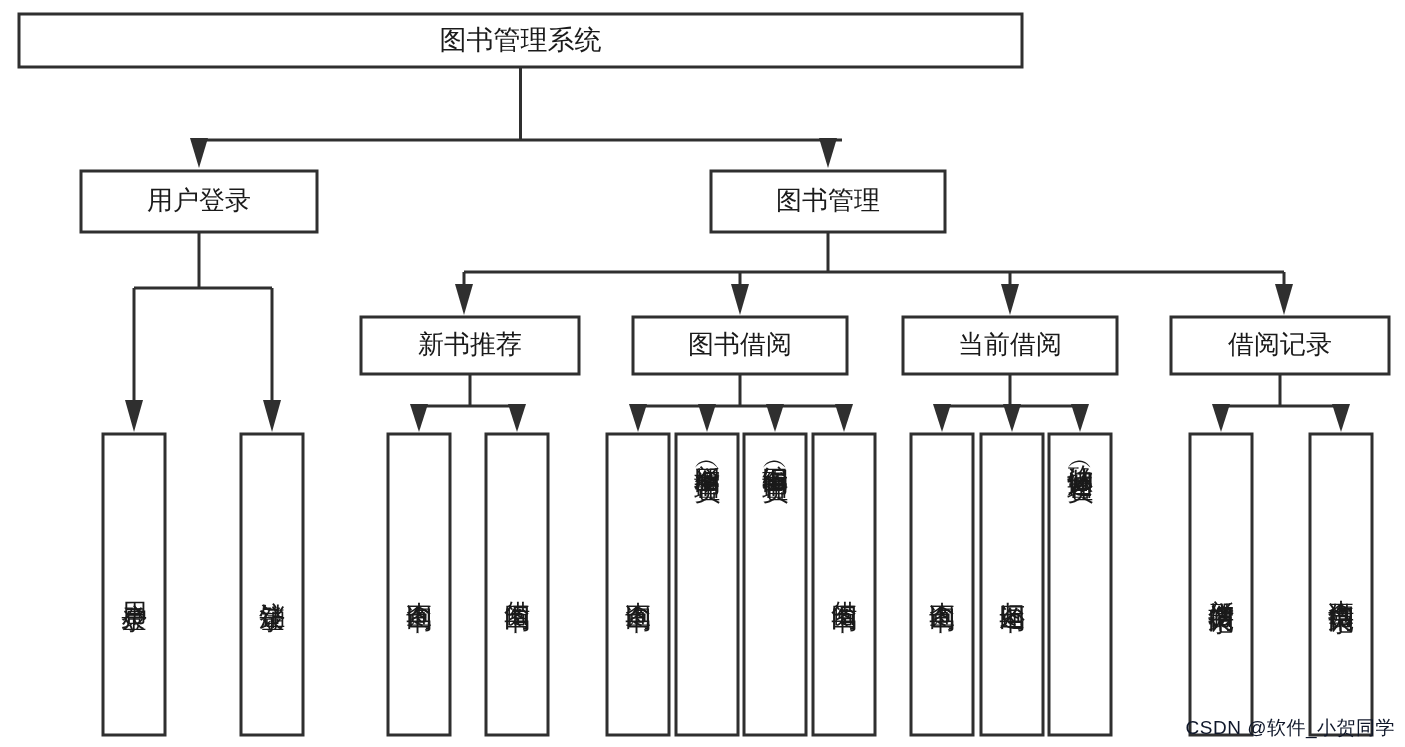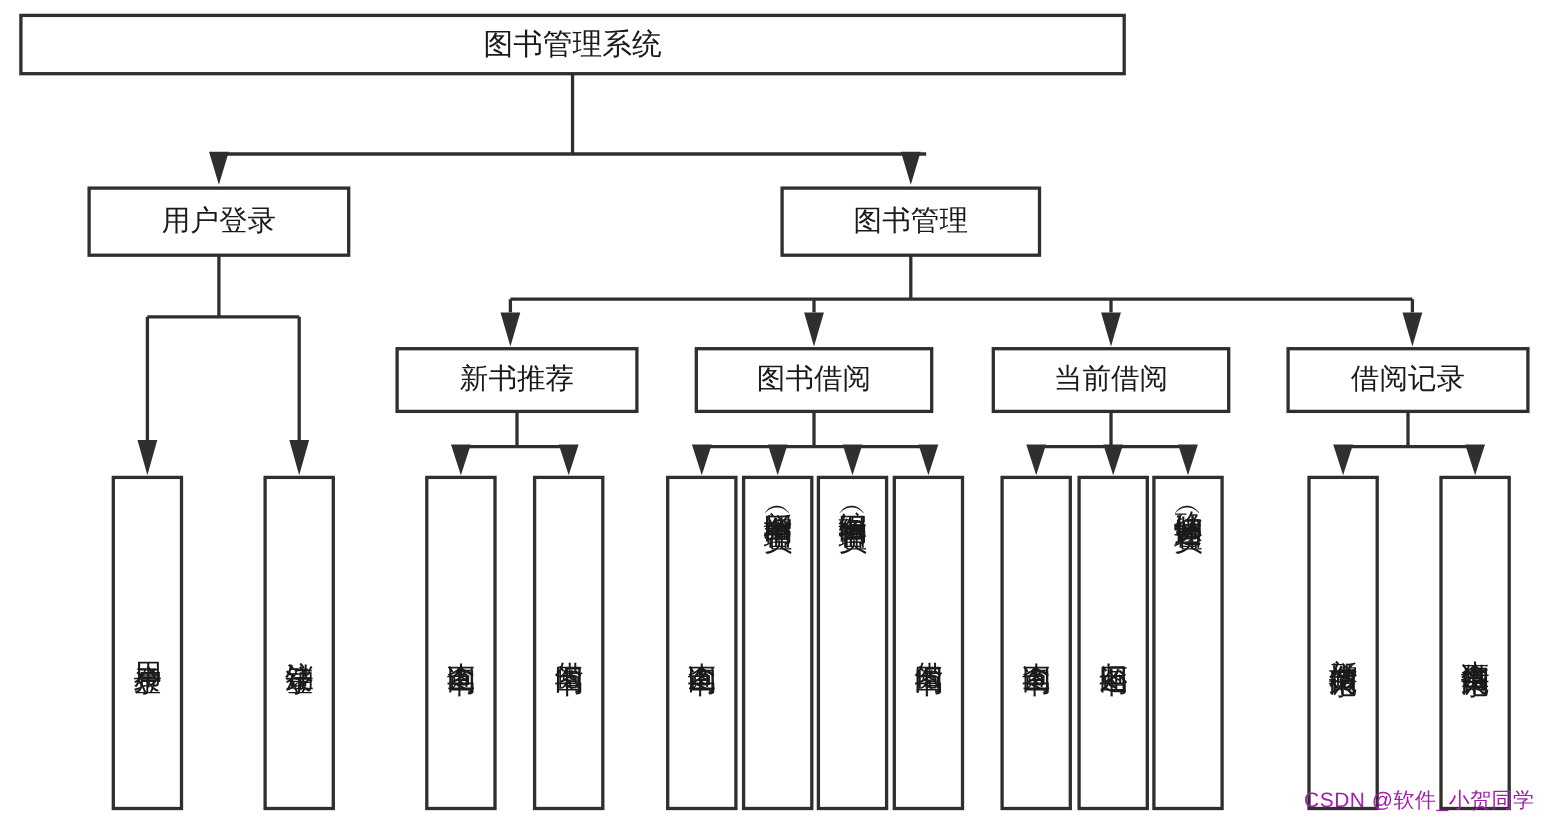--- a/index.html
+++ b/index.html
@@ -74,21 +74,21 @@
     color: #1a1a1a;
     letter-spacing: 2px;
     white-space: nowrap;
   }
   .watermark {
     position: absolute;
     right: 10px;
     bottom: 6px;
     font-family: "Liberation Sans", "DejaVu Sans", sans-serif;
     font-size: 19px;
-    color: #a21caf;
+    color: #0f172a;
     letter-spacing: 0.5px;
     white-space: nowrap;
   }
 </style>
 </head>
 <body>
 
 <div id="diagram-root">
 
   <svg class="flow" viewBox="0 0 1405 747">

